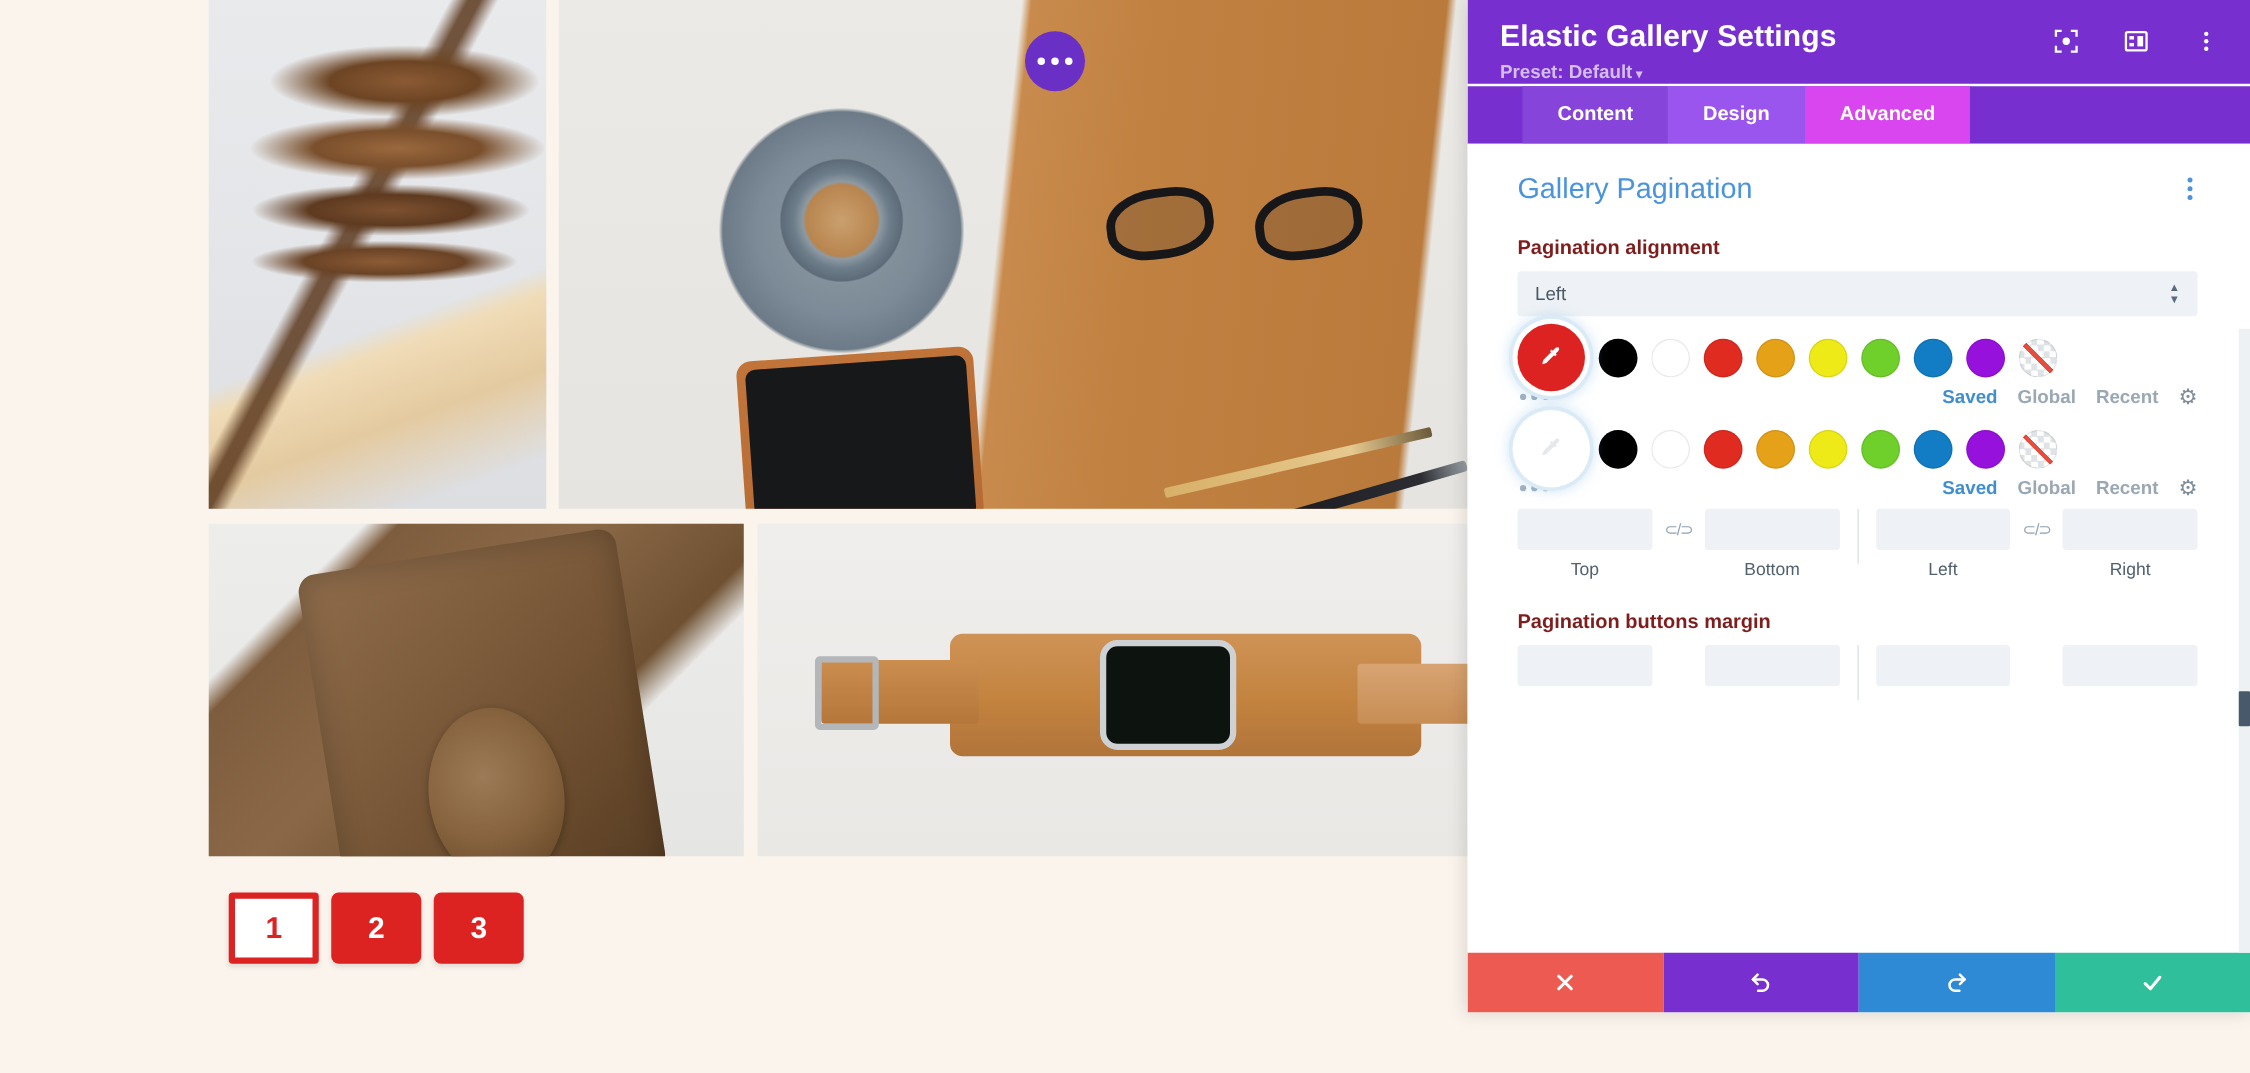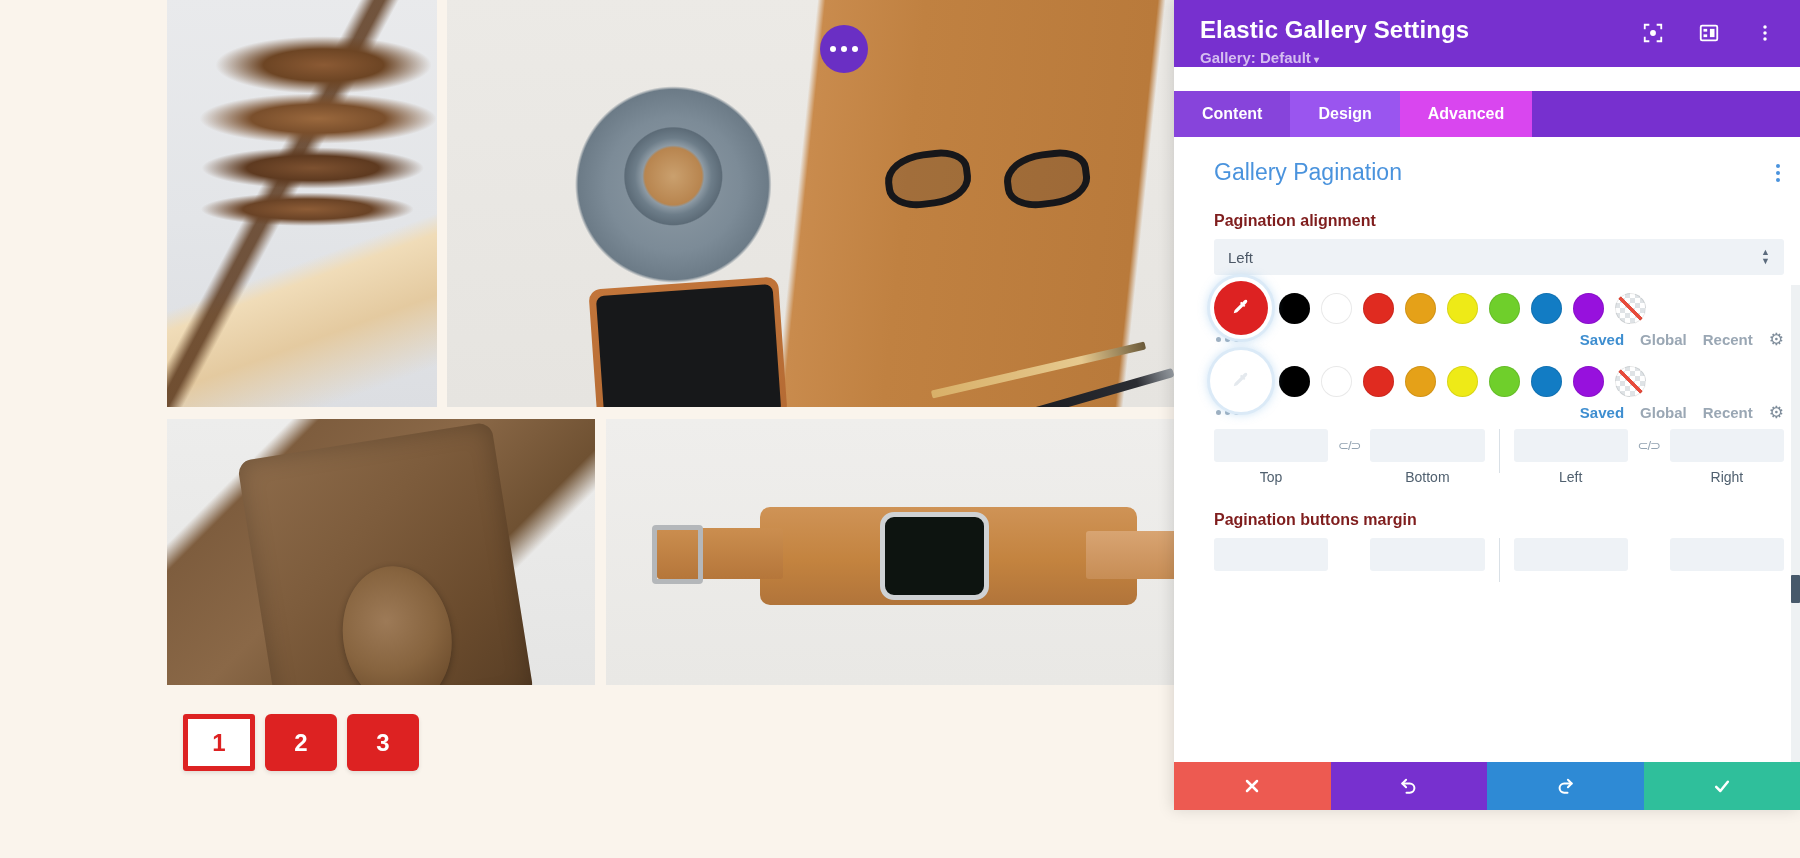--- a/index.html
+++ b/index.html
@@ -168,30 +168,30 @@
   #panel-preset {
     color:#d5bdf0; font-size:15px; font-weight:600; margin-top:5px; cursor:pointer;
     display:inline-block;
   }
   #panel-preset .caret { font-size:10px; margin-left:3px; }
   #header-icons {
     position:absolute; right:24px; top:22px; display:flex; gap:34px; align-items:center;
   }
   #header-icons .hicon { cursor:pointer; width:22px; height:22px; color:#fff; display:block; }
 
-  #panel-tabs { display:flex; background:#7730cf; flex:none; margin-top:24px; }
+  #panel-tabs { display:flex; background:#7730cf; flex:none; margin-top:2px;padding-left:44px; }
   .tab {
     padding: 14px 28px; color:#ffffff; font-size:16px; font-weight:700;
     cursor:pointer; background:#d946ef;
   }
   .tab.active { background:#9a55ef; }
   .tab:first-child { background:#8744db; }
 
   #panel-body {
-    flex: 1 1 auto; background:#fff; padding: 22px 16px 18px 40px;
+    flex: 1 1 auto; background:#fff; padding: 22px 42px 18px 40px;
     position: relative; overflow: hidden;
   }
   #section-title-row { display:flex; align-items:center; justify-content:space-between; }
   #section-title { color:#4a93dd; font-size:23px; font-weight:400; }
   #section-menu-icon { cursor:pointer; color:#4a93dd; display:flex; flex-direction:column; gap:3px; padding:4px; }
   #section-menu-icon i { width:4px; height:4px; background:#4a93dd; border-radius:50%; display:block; }
 
   .field-label {
     font-size:16px; color:#7f1d1d; font-weight:600; margin-top:26px; margin-bottom:9px;
   }
@@ -310,21 +310,21 @@
     <button class="page-btn" style="background: rgb(221, 34, 34); color: rgb(255, 255, 255);">2</button>
     <button class="page-btn" style="background: rgb(221, 34, 34); color: rgb(255, 255, 255);">3</button>
   </div>
 </div>
 
 <div id="settings-panel">
 
   <div id="panel-header">
     <div id="panel-title">Elastic Gallery Settings</div>
     <div id="panel-preset">
-      <span>Gallery: Default</span><span class="caret">▾</span>
+      <span>Preset: Default</span><span class="caret">▾</span>
     </div>
 
     <div id="header-icons">
       <svg class="hicon" viewBox="0 0 24 24" fill="none" stroke="currentColor" stroke-width="2">
         <path d="M3 8V3h5M21 8V3h-5M3 16v5h5M21 16v5h-5"></path>
         <circle cx="12" cy="12" r="3.2" fill="currentColor" stroke="none"></circle>
       </svg>
       <svg class="hicon" viewBox="0 0 24 24" fill="none" stroke="currentColor" stroke-width="2">
         <rect x="3" y="4" width="18" height="16" rx="1.5"></rect>
         <rect x="13" y="7.5" width="5" height="9" fill="currentColor" stroke="none"></rect>

